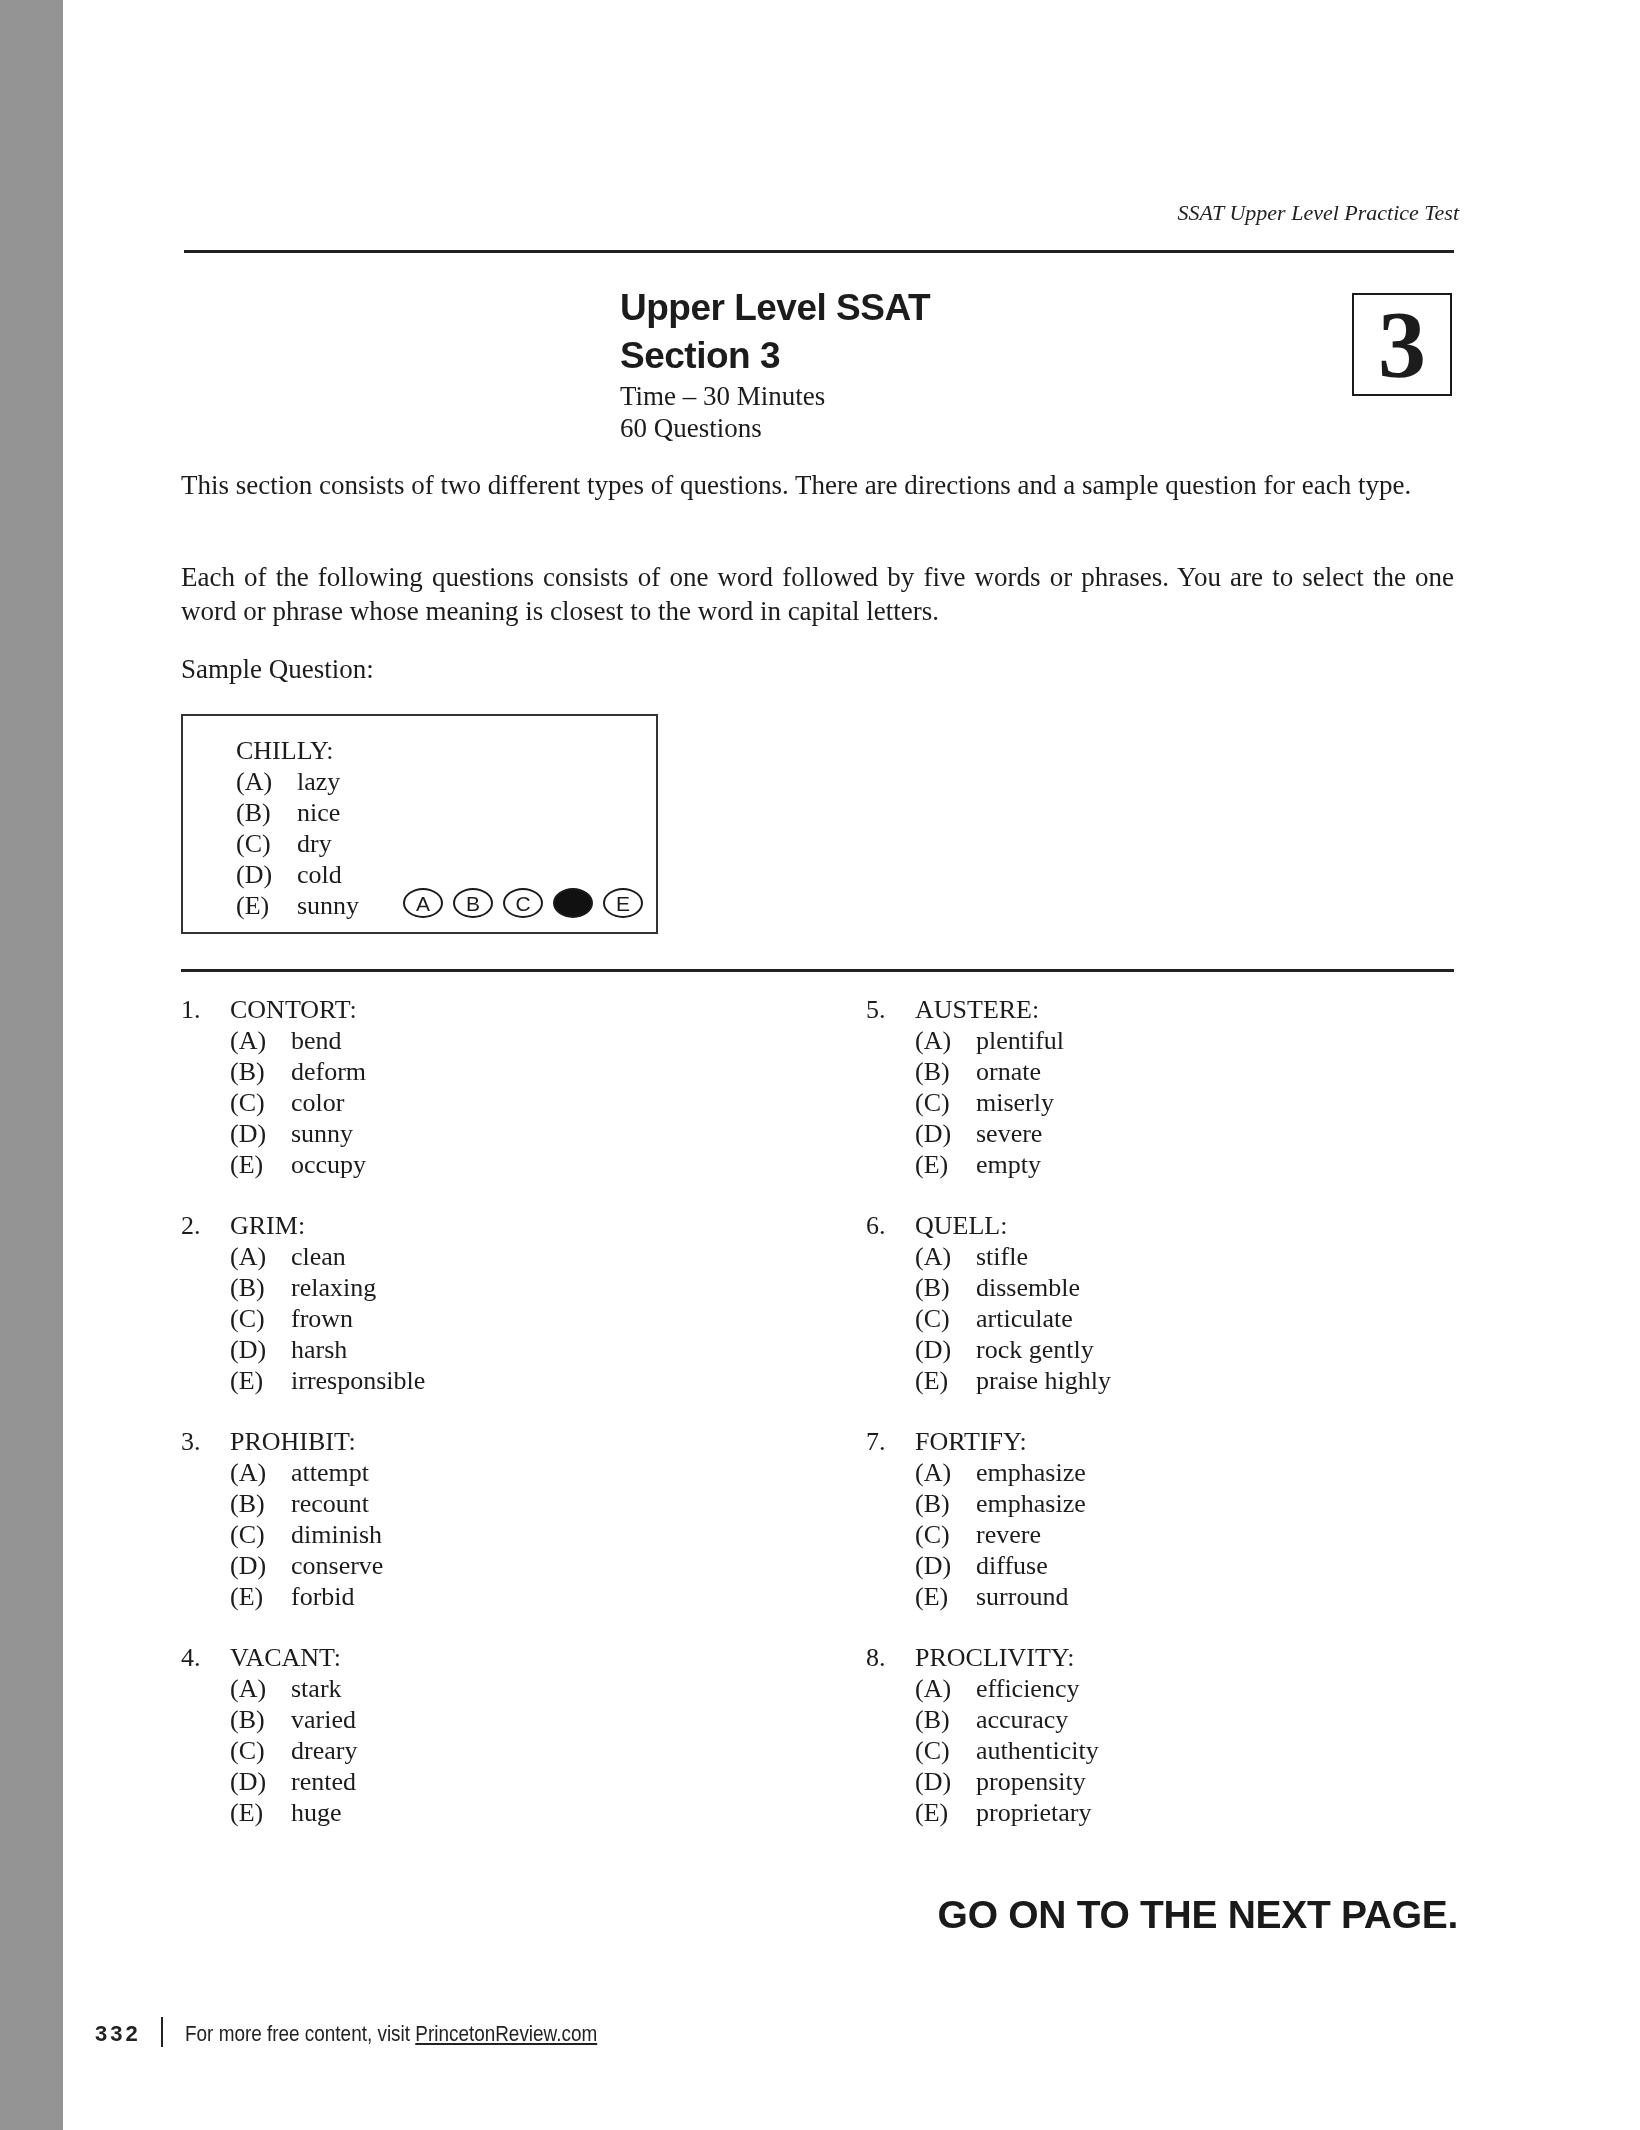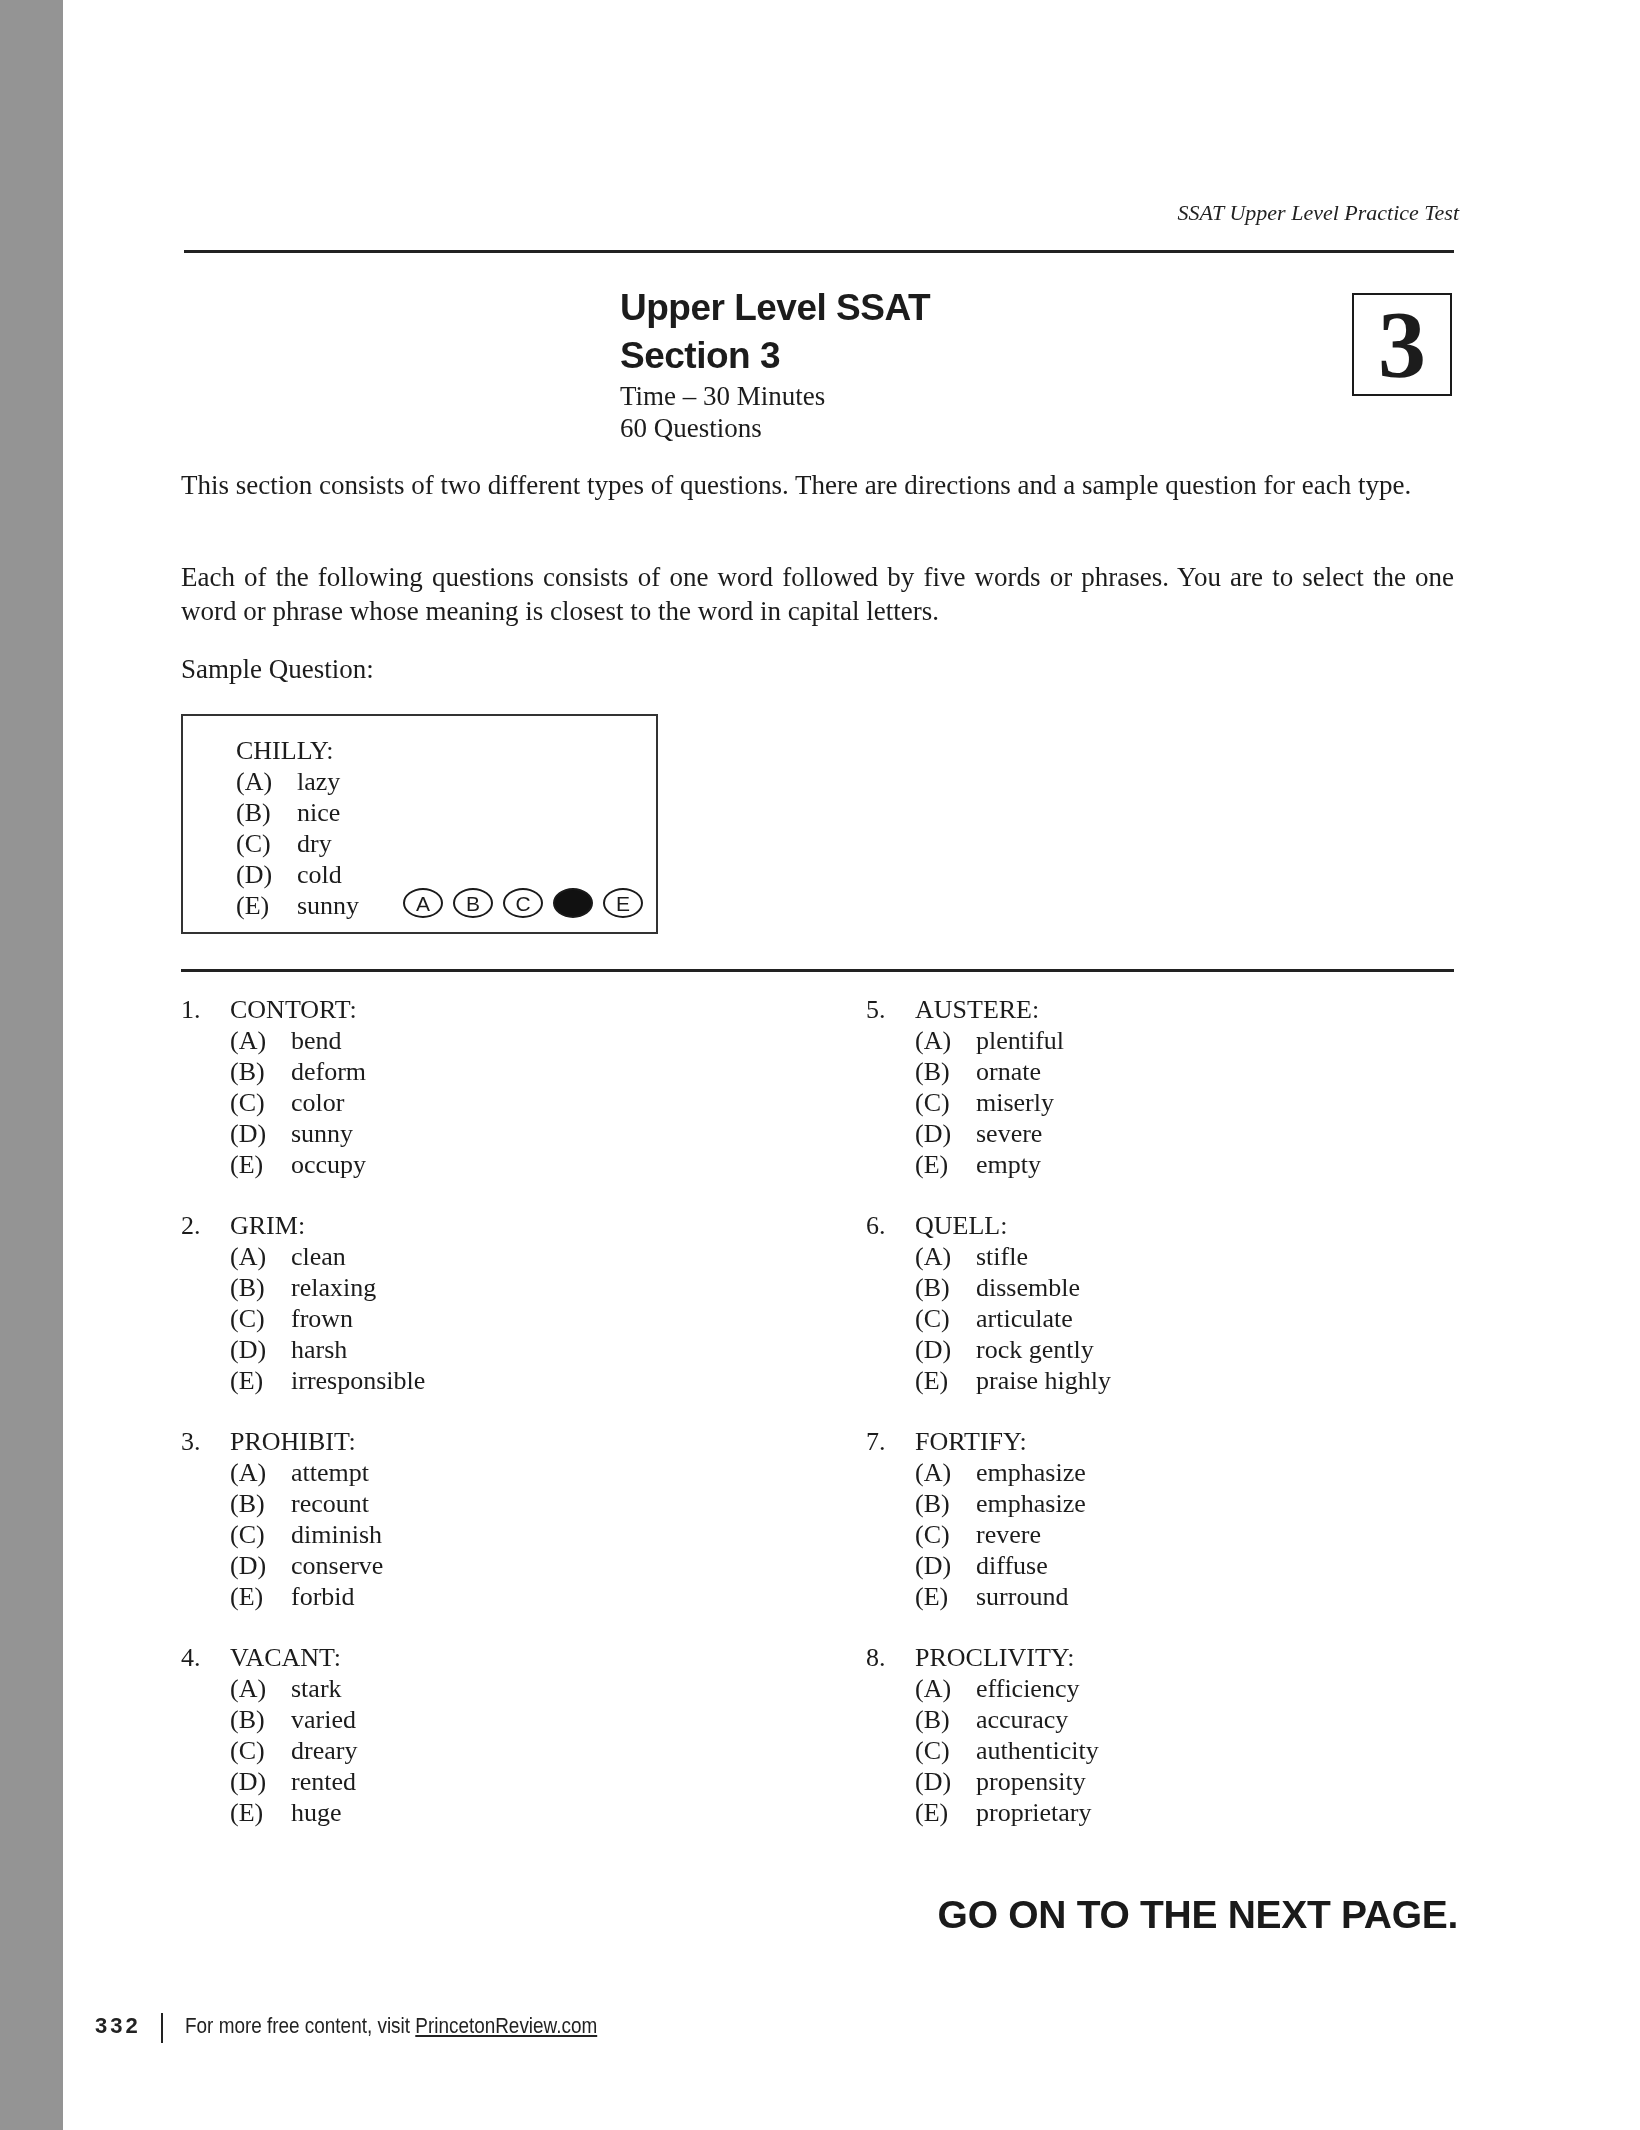--- a/index.html
+++ b/index.html
@@ -74,21 +74,21 @@
   .q-num { position: absolute; left: 0; top: 0; font-size: 26px; line-height: 31px; }
   .q-body { position: absolute; left: 49px; top: 0; }
 
   .go-on {
     position: absolute; right: 182px; top: 1893px;
     font-family: "Liberation Sans", "DejaVu Sans", sans-serif;
     font-weight: bold; font-size: 39px; letter-spacing: -0.3px; color: #1a1a1a;
   }
   .footer {
     position: absolute; left: 95px; top: 2013px; height: 34px;
-    display: flex; align-items: flex-start;
+    display: flex; align-items: flex-end;
     font-family: "Liberation Sans", "DejaVu Sans", sans-serif; font-size: 22px; color: #222;
   }
   .footer .page-num { font-weight: bold; letter-spacing: 3px; font-size: 22px; }
   .footer .sep { width: 2px; height: 30px; background: #222; margin: 0 22px 0 20px; }
   .footer .promo-text { transform: scaleX(0.86); transform-origin: left center; display: inline-block; }
   .footer .link { text-decoration: underline; }
 </style>
 </head>
 <body>
 

